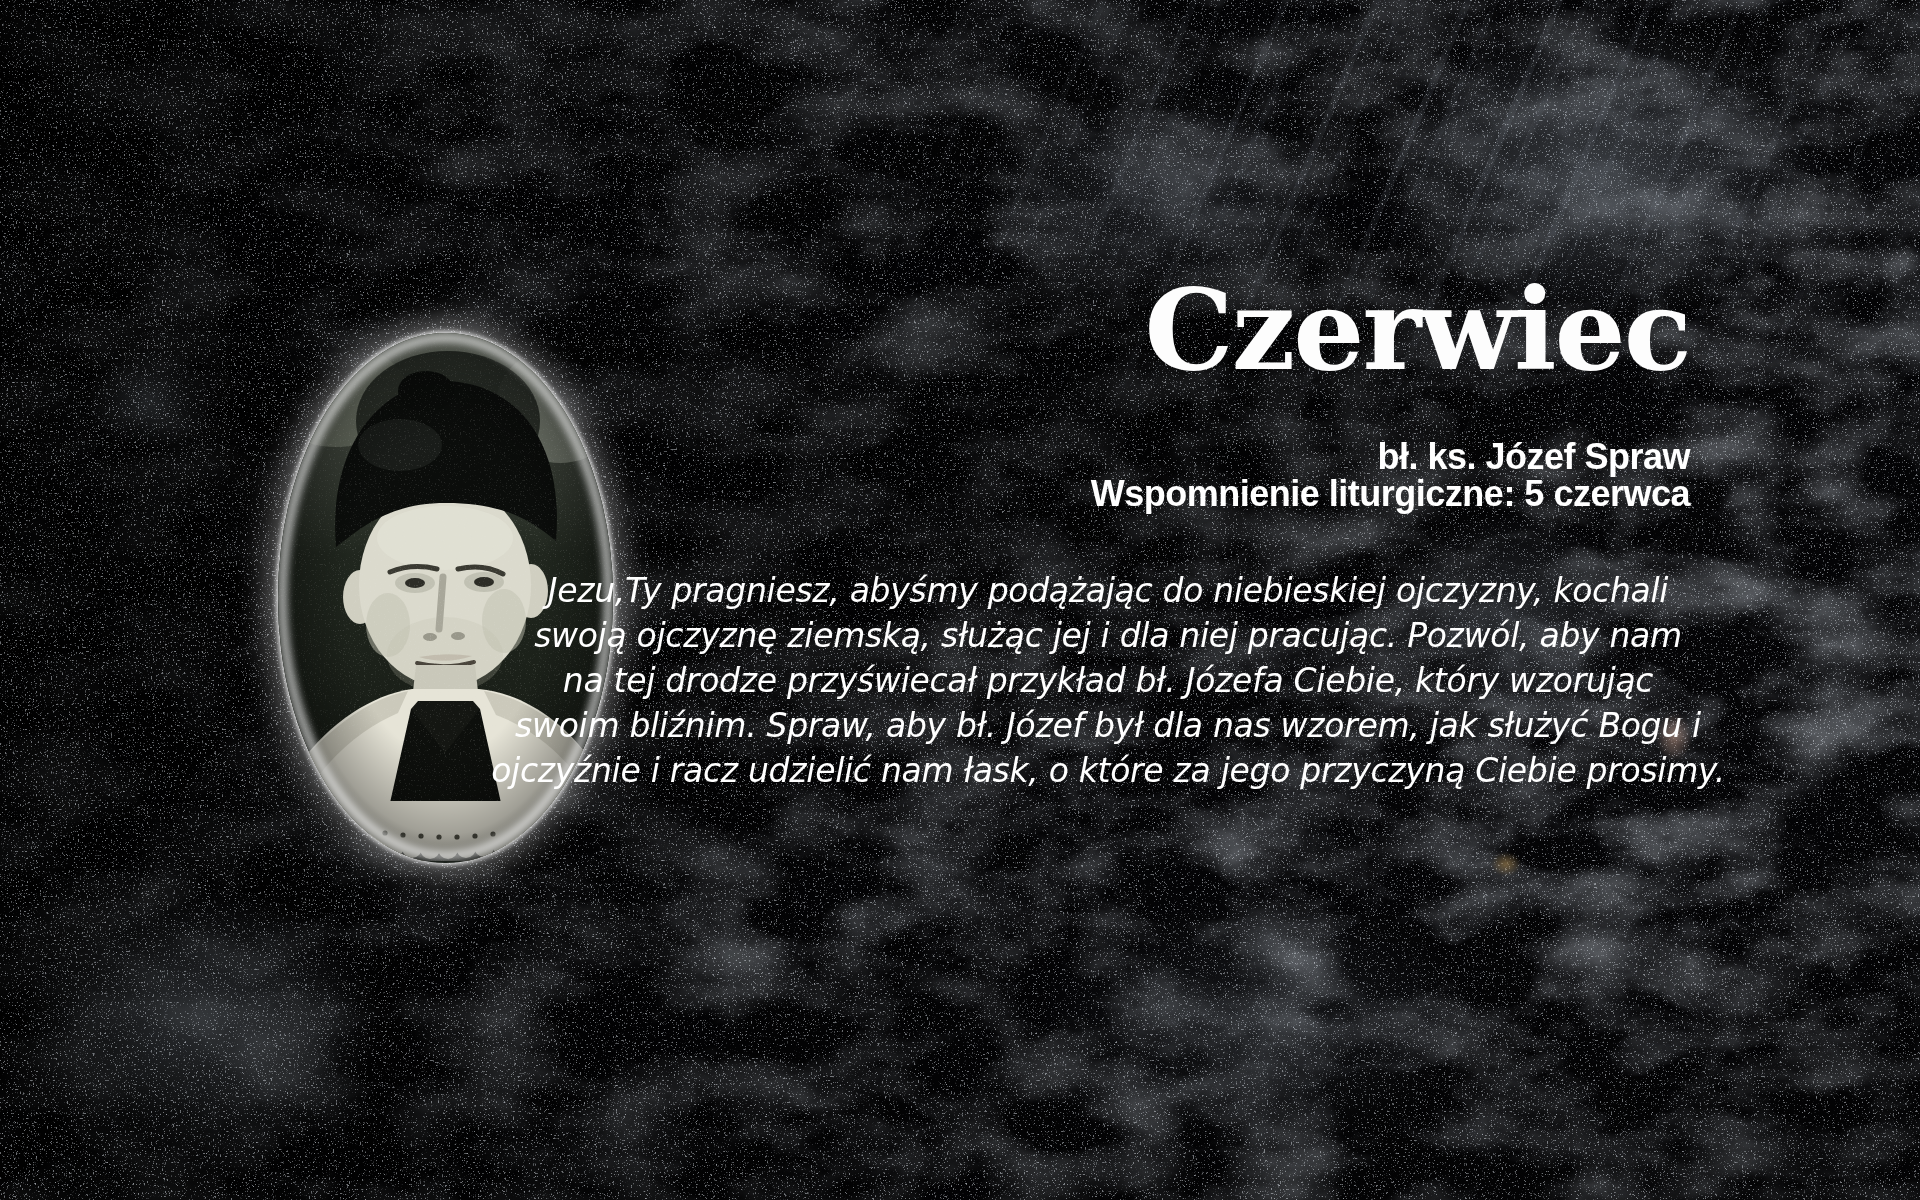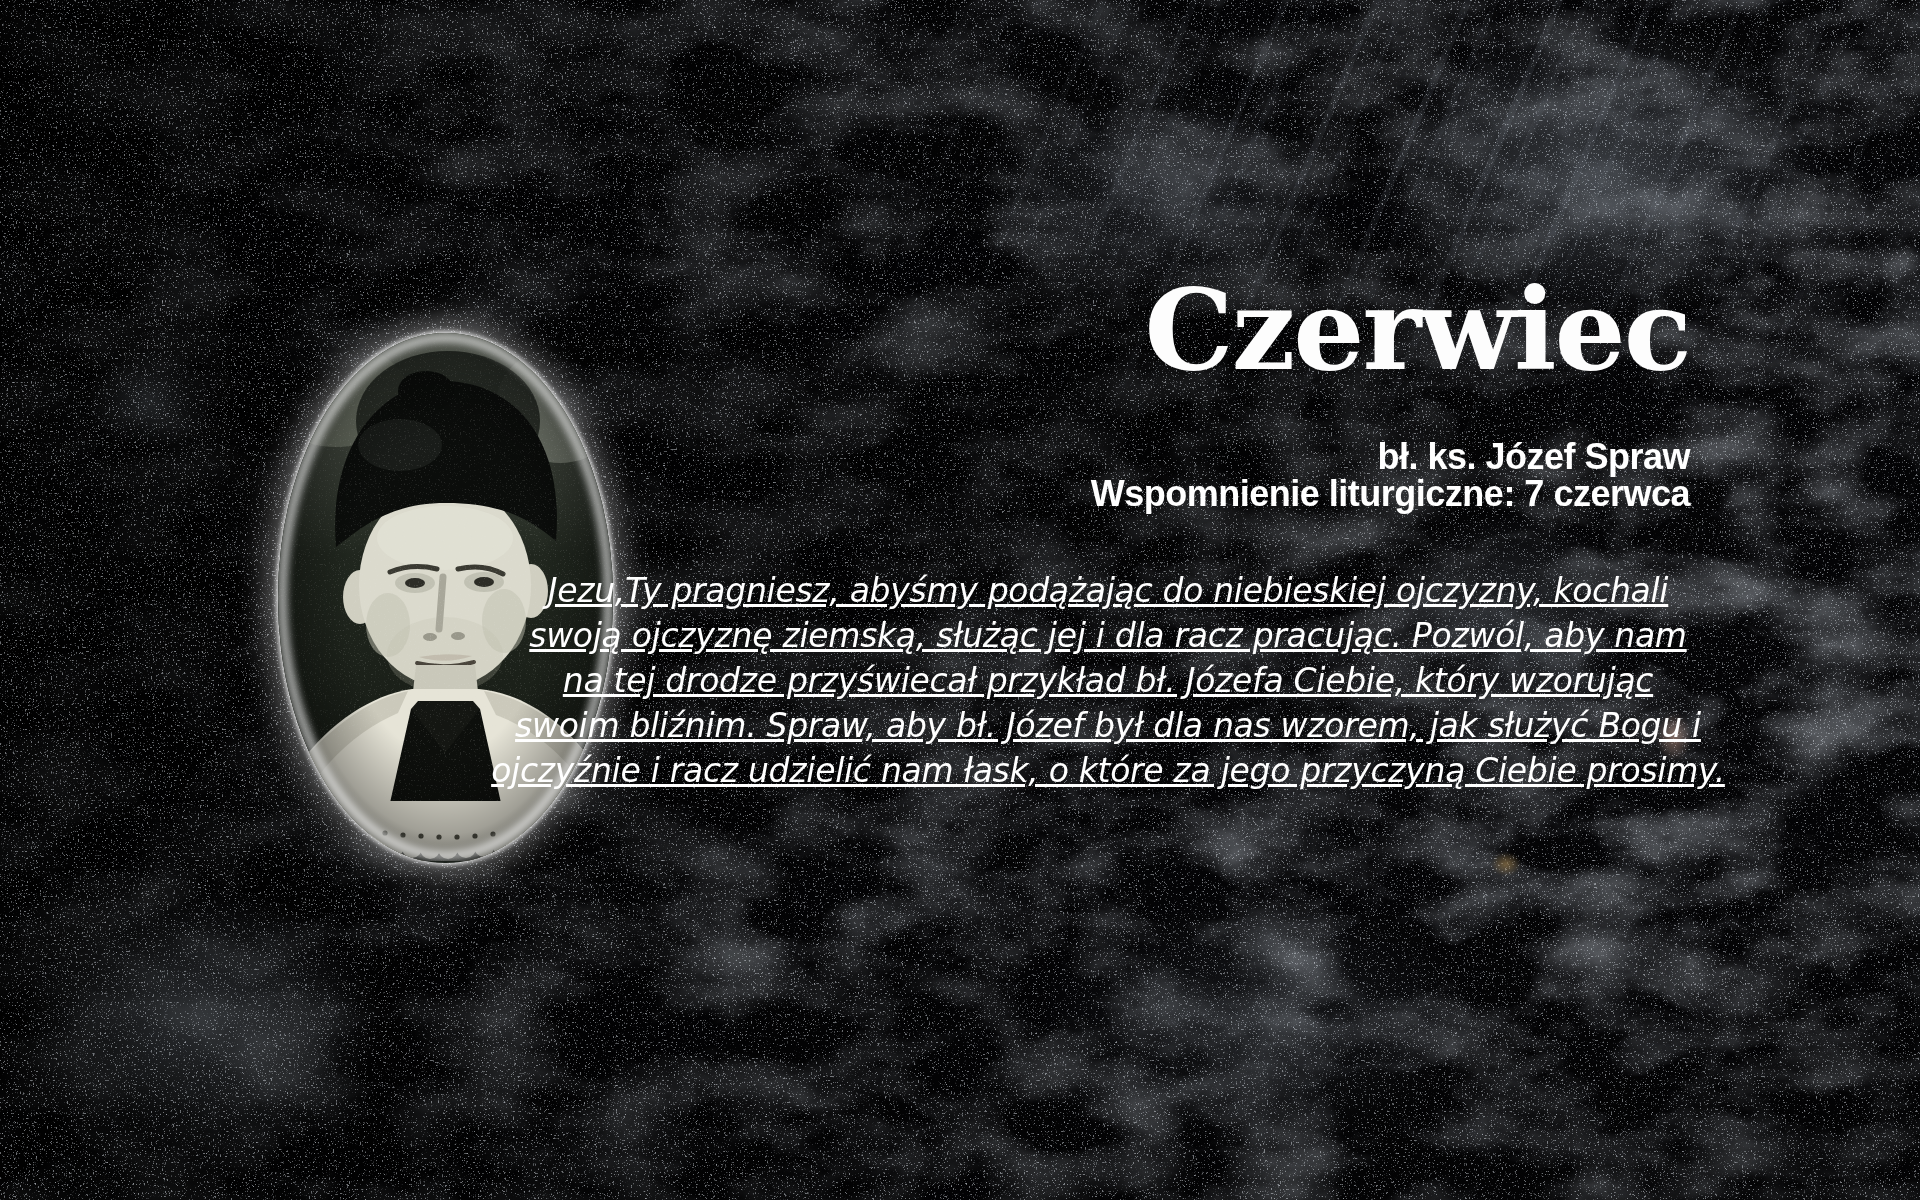--- a/index.html
+++ b/index.html
@@ -60,21 +60,21 @@
     font-size:36px;line-height:37px;font-weight:700;letter-spacing:-.5px;
     color:#fff;white-space:nowrap;
   }
   .prayer{
     position:absolute;left:438px;top:568px;width:1340px;
     text-align:center;
     font-family:"DejaVu Sans","Liberation Sans",sans-serif;
     font-style:italic;font-size:33px;line-height:45px;letter-spacing:-.3px;
     color:#fff;
   }
-  .prayer div{white-space:nowrap;text-decoration:underline;}
+  .prayer div{white-space:nowrap;}
 </style>
 </head>
 <body>
 
 <div class="canvas">
 
   <svg class="fx" width="1920" height="1200" aria-hidden="true">
     <defs>
       <filter id="veins" x="0" y="0" width="100%" height="100%">
         <feTurbulence type="fractalNoise" baseFrequency="0.009 0.016" numOctaves="5" seed="11"></feTurbulence>
@@ -207,24 +207,24 @@
       <rect width="335" height="528" filter="url(#pgrain)" opacity="0.12"></rect>
       <rect width="335" height="528" fill="url(#vig)"></rect>
       <ellipse cx="167.5" cy="264" rx="163" ry="259" fill="none" stroke="#ffffff" stroke-width="7" opacity="0.85" filter="url(#soft)"></ellipse>
     </svg>
   </div>
 
   <div class="month-title">Czerwiec</div>
 
   <div class="subtitles">
     <div>bł. ks. Józef Spraw</div>
-    <div>Wspomnienie liturgiczne: 7 czerwca</div>
+    <div>Wspomnienie liturgiczne: 5 czerwca</div>
   </div>
 
   <div class="prayer">
     <div>Jezu,Ty pragniesz, abyśmy podążając do niebieskiej ojczyzny, kochali</div>
-    <div>swoją ojczyznę ziemską, służąc jej i dla racz pracując. Pozwól, aby nam</div>
+    <div>swoją ojczyznę ziemską, służąc jej i dla niej pracując. Pozwól, aby nam</div>
     <div>na tej drodze przyświecał przykład bł. Józefa Ciebie, który wzorując</div>
     <div>swoim bliźnim. Spraw, aby bł. Józef był dla nas wzorem, jak służyć Bogu i</div>
     <div>ojczyźnie i racz udzielić nam łask, o które za jego przyczyną Ciebie prosimy.</div>
   </div>
 
 </div>
 
 </body></html>

